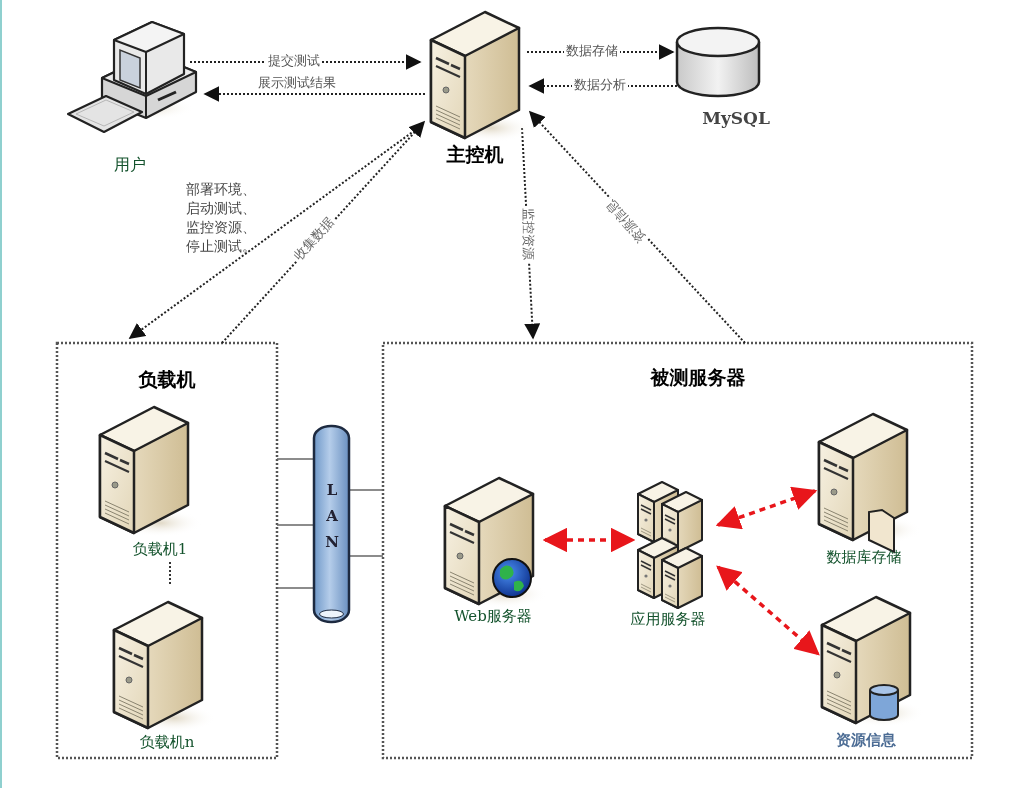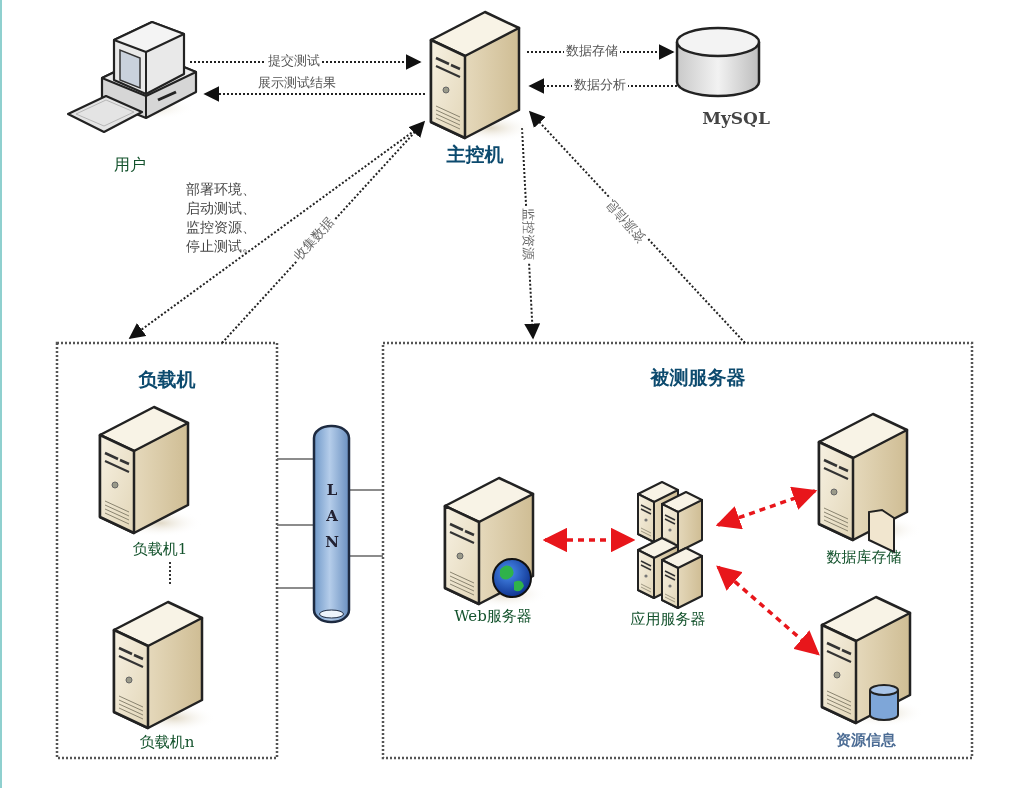--- a/index.html
+++ b/index.html
@@ -1,21 +1,21 @@
 <!DOCTYPE html>
 <html><head>
   <meta charset="utf-8">
   <style>
     html, body { margin: 0; padding: 0; background: #ffffff; }
     body { width: 1015px; height: 788px; position: relative; overflow: hidden;
            font-family: "DejaVu Serif", "Liberation Serif", serif; }
     .left-edge { position: absolute; left: 0; top: 0; width: 2px; height: 788px; background: #8fd0cf; }
     svg#diagram { position: absolute; left: 0; top: 0; }
     .lbl { position: absolute; color: #14532d; font-size: 15px; white-space: nowrap; line-height: 1; }
-    .lbl.dark { color: #0c4a6e; font-weight: bold; font-size: 19px; }
+    .lbl.dark { color: #000000; font-weight: bold; font-size: 19px; }
     .lbl.small { font-size: 13px; color: #555; background: #fff; padding: 0 2px; }
     .lbl.mid { transform: translate(-50%, 0); }
     .multiline { position: absolute; font-size: 14px; color: #444; line-height: 19px; white-space: pre; }
     .rot { position: absolute; font-size: 13px; color: #666; white-space: nowrap; transform-origin: center center; background: #fff; padding: 0 2px; }
     .lan-text { position: absolute; font-size: 15px; font-weight: bold; color: #223; text-align: center; line-height: 26px; width: 20px; }
   </style>
 </head>
 <body>
 
 <div class="left-edge"></div>

